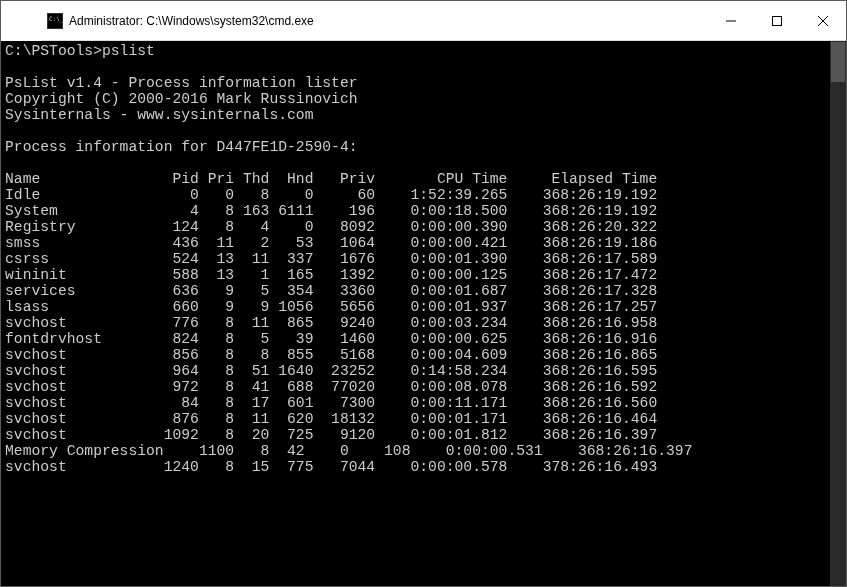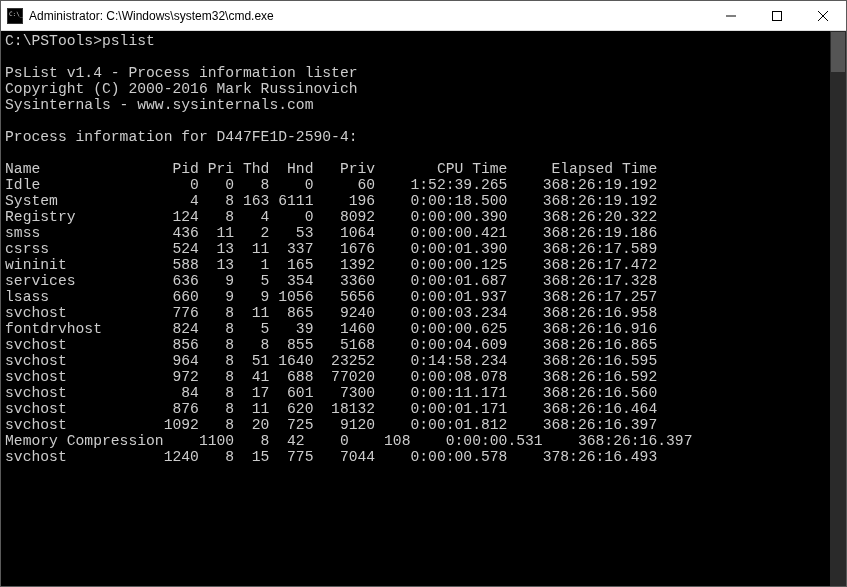--- a/index.html
+++ b/index.html
@@ -16,26 +16,27 @@
     }
     .window {
       width: 847px;
       height: 587px;
       background: #fff;
       border: 1px solid #5a5a5a;
       display: flex;
       flex-direction: column;
     }
     .titlebar {
-      height: 30px;
+      height: 40px;
       background: #fff;
       display: flex;
       align-items: center;
       padding-left: 6px;
       border-bottom: 1px solid #ddd;
+      margin-left: 40px;
     }
     .titlebar-icon {
       width: 16px;
       height: 16px;
       background: #000;
       border: 1px solid #333;
       display: flex;
       align-items: center;
       justify-content: center;
       margin-right: 6px;

